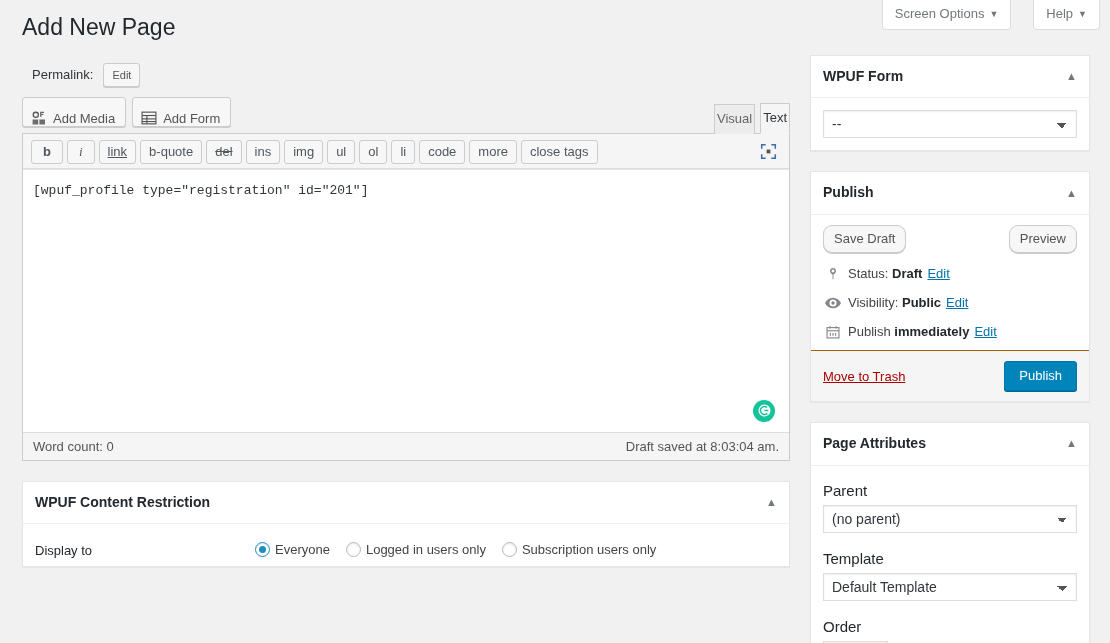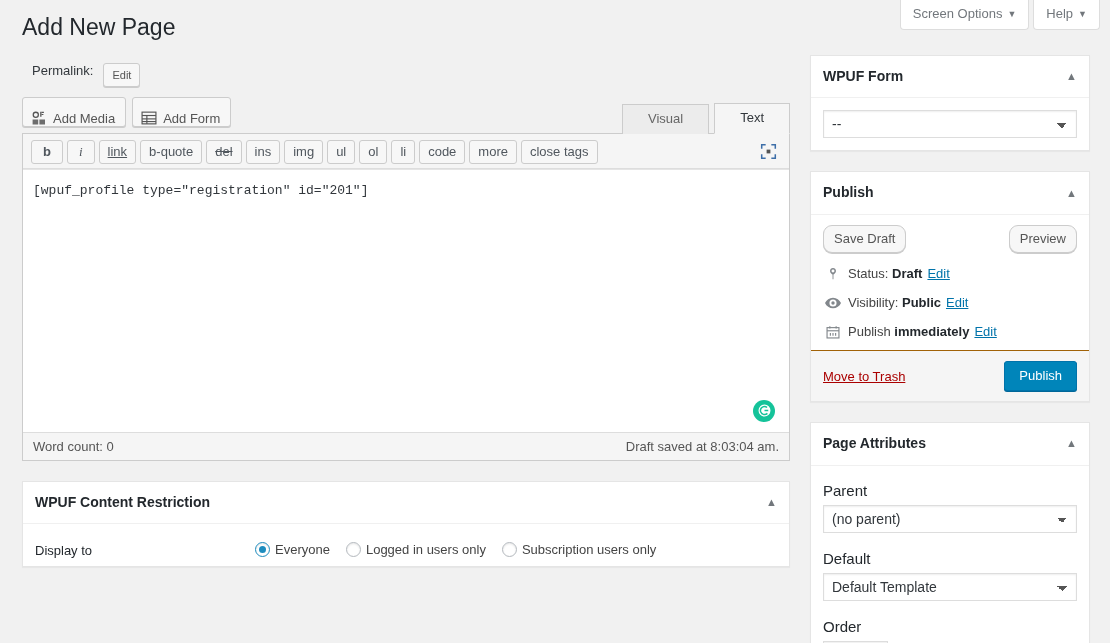--- a/index.html
+++ b/index.html
@@ -10,21 +10,21 @@
     font-family:"Liberation Sans", sans-serif;
     font-size:13px;
     color:#444;
     overflow:hidden;
     position:relative;
   }
 
   
   .screen-meta-links{
     position:absolute; top:0; right:10px;
-    display:flex; gap:4px;
+    display:flex; gap:22px;
   }
   .screen-meta-links .meta-btn{
     background:#fff;
     border:1px solid #ddd;
     border-top:none;
     border-radius:0 0 4px 4px;
     padding:5px 12px 6px;
     font-size:13px;
     color:#72777c;
     line-height:1.4;
@@ -60,21 +60,21 @@
     background:#fff;
     border:1px solid #ddd;
     outline:none;
     box-shadow:inset 0 1px 2px rgba(0,0,0,.07);
     font-weight:400;
   }
   .permalink-row{
     padding:8px 0 10px 10px;
     font-size:13px;
     color:#32373c;
-    display:flex; 
+    display:flex; align-items:center;
   }
   .permalink-label{ margin-right:4px; font-weight:400;}
   a.permalink-url{
     color:#0073aa;
     text-decoration:underline;
     font-weight:600;
     cursor:pointer;
   }
   .btn-small{
     display:inline-block;
@@ -111,21 +111,21 @@
   }
   .btn-media svg{ display:block; }
 
   .editor-tabs{ display:flex; align-items:flex-end; }
   .editor-tab{
     background:#ececec;
     border:1px solid #ccc;
     border-bottom:none;
     color:#666;
     font-size:13px;
-    padding:5px 25px 6px;
+    padding:5px 2px 6px;
     margin-left:5px;
     cursor:pointer;
     position:relative;
     top:1px;
     line-height:1.4;
   }
   .editor-tab.active{
     background:#f5f5f5;
     border-bottom:1px solid #f5f5f5;
     color:#32373c;
@@ -544,21 +544,21 @@
           <span class="toggle-indicator">▲</span>
         </div>
         <div class="postbox-body">
           <div class="field-group">
             <label class="field-label">Parent</label>
             <select class="wp-select">
               <option>(no parent)</option>
             </select>
           </div>
           <div class="field-group">
-            <label class="field-label">Default</label>
+            <label class="field-label">Template</label>
             <select class="wp-select">
               <option>Default Template</option>
             </select>
           </div>
           <div class="field-group">
             <label class="field-label">Order</label>
             <input class="order-input" type="text" value="" style="">
           </div>
         </div>
       </div>

